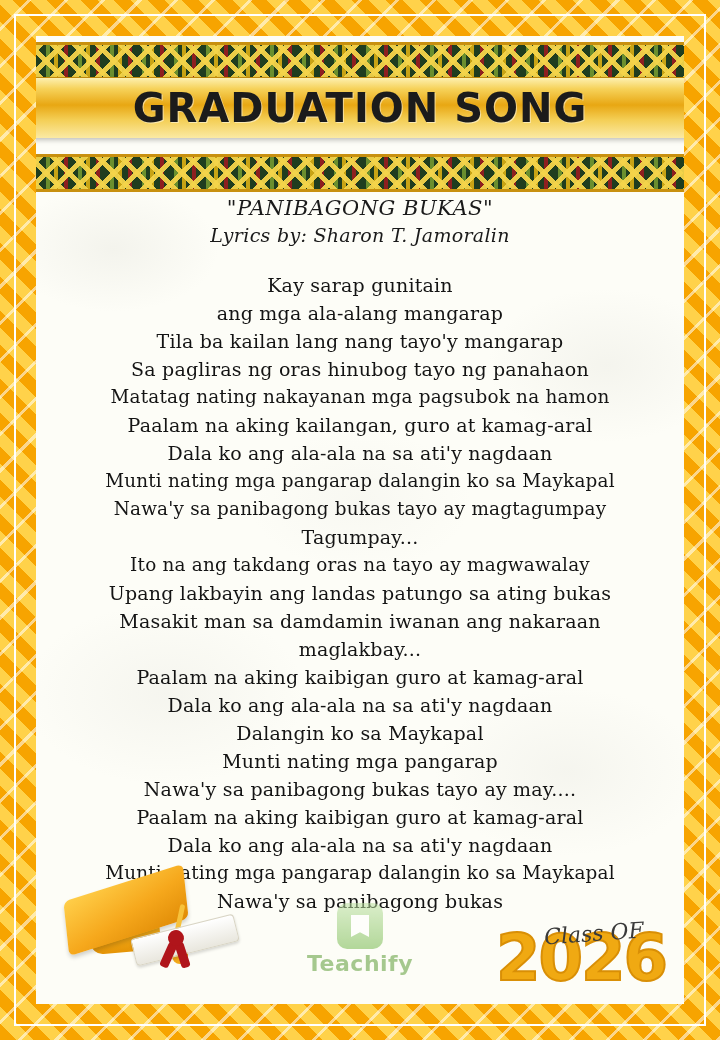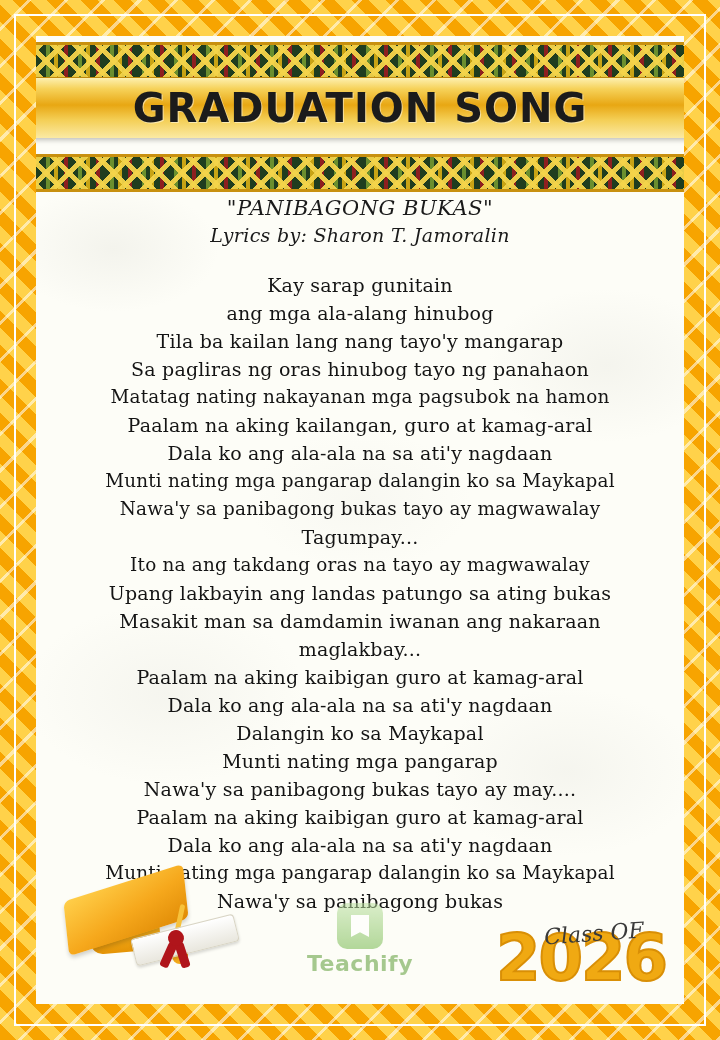--- a/index.html
+++ b/index.html
@@ -331,28 +331,28 @@
       <div class="zig"></div>
     </div>
 
     <div class="song-block">
       <div class="song-title">"PANIBAGONG BUKAS"</div>
       <div class="song-credit">Lyrics by: Sharon T. Jamoralin</div>
     </div>
 
     <div class="lyrics">
       <div class="line">Kay sarap gunitain</div>
-      <div class="line">ang mga ala-alang hinubog</div>
+      <div class="line">ang mga ala-alang mangarap</div>
       <div class="line">Tila ba kailan lang nang tayo'y mangarap</div>
       <div class="line">Sa pagliras ng oras hinubog tayo ng panahaon</div>
       <div class="line small">Matatag nating nakayanan mga pagsubok na hamon</div>
       <div class="line">Paalam na aking kailangan, guro at kamag-aral</div>
       <div class="line">Dala ko ang ala-ala na sa ati'y nagdaan</div>
       <div class="line small">Munti nating mga pangarap dalangin ko sa Maykapal</div>
-      <div class="line small">Nawa'y sa panibagong bukas tayo ay magwawalay</div>
+      <div class="line small">Nawa'y sa panibagong bukas tayo ay magtagumpay</div>
       <div class="line">Tagumpay...</div>
       <div class="line small">Ito na ang takdang oras na tayo ay magwawalay</div>
       <div class="line">Upang lakbayin ang landas patungo sa ating bukas</div>
       <div class="line">Masakit man sa damdamin iwanan ang nakaraan</div>
       <div class="line">maglakbay...</div>
       <div class="line">Paalam na aking kaibigan guro at kamag-aral</div>
       <div class="line">Dala ko ang ala-ala na sa ati'y nagdaan</div>
       <div class="line">Dalangin ko sa Maykapal</div>
       <div class="line">Munti nating mga pangarap</div>
       <div class="line">Nawa'y sa panibagong bukas tayo ay may....</div>

